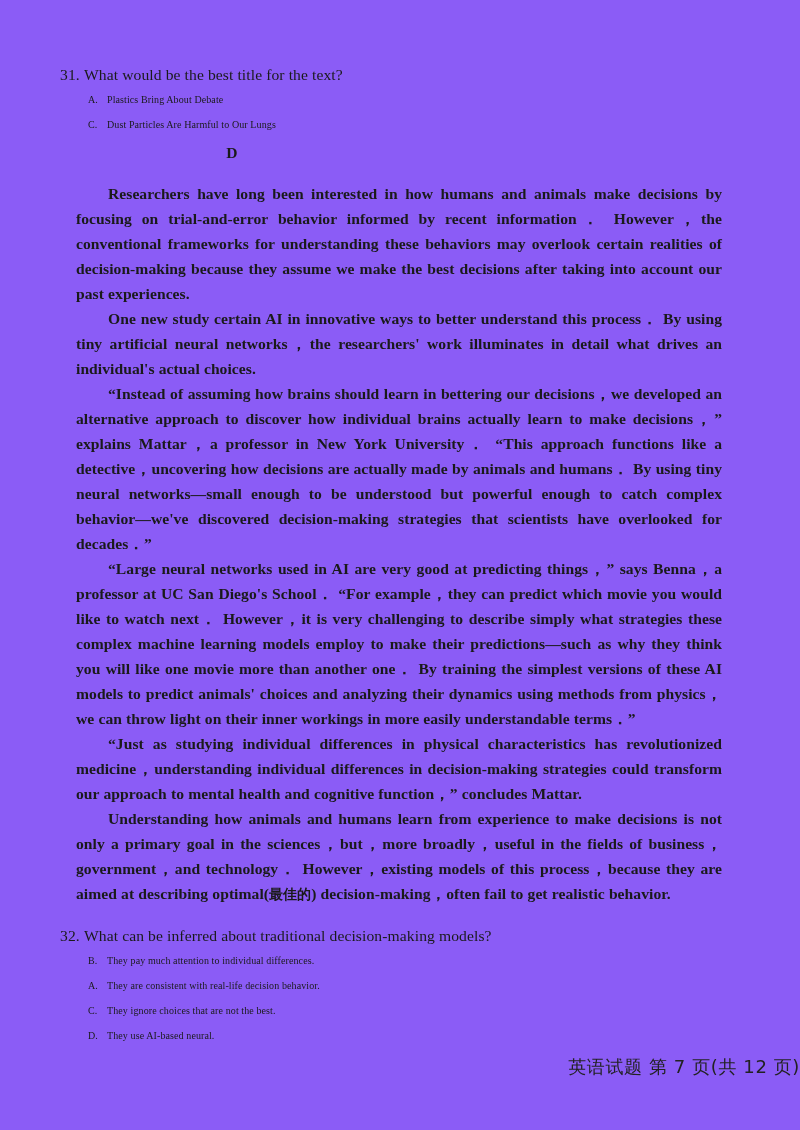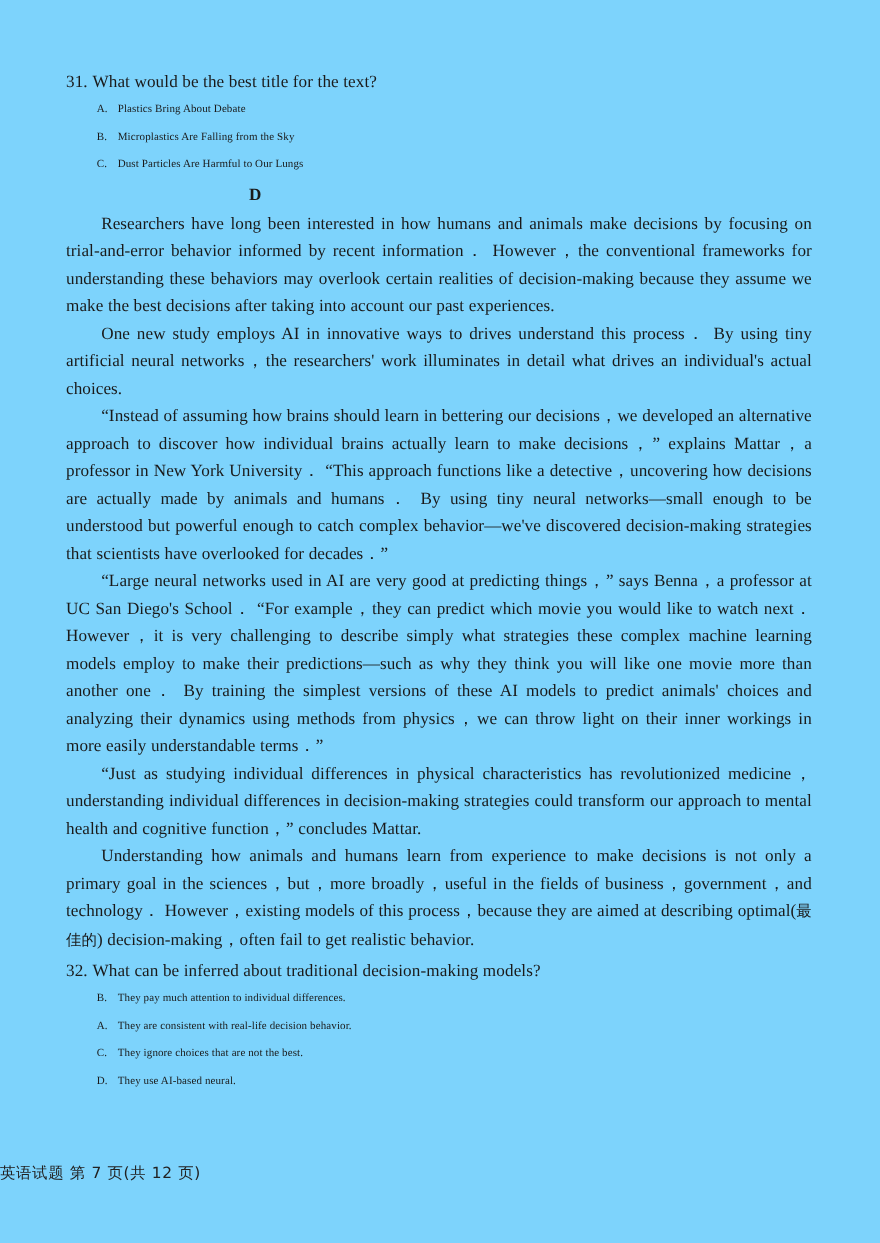--- a/index.html
+++ b/index.html
@@ -15,21 +15,21 @@
     overflow: hidden;
     font-family: "Liberation Serif", "DejaVu Serif", serif;
     color: #1a1a1a;
     -webkit-font-smoothing: antialiased;
   }
   .page {
     position: absolute;
     left: 0; top: 0;
     width: 800px;
     height: 1130px;
-    background: #7dd3fc;
+    background: #8b5cf6;
   }
   .content {
     position: absolute;
     left: 60px;
     top: 62px;
     width: 678px;
   }
 
   
   .question-stem {
@@ -66,21 +66,22 @@
     text-align: center;
     font-weight: bold;
     font-size: 15.6px;
     line-height: 25px;
     margin: 3px 0 1px 0;
     padding-right: 334px;
   }
 
   
   .passage {
-    margin: 0;
+    margin: 16px;
+    font-weight: bold;
   }
   .para {
     font-size: 15.6px;
     line-height: 25px;
     margin: 0;
     text-align: justify;
     text-align-last: left;
     text-indent: 32px;
     word-spacing: 0.2px;
     letter-spacing: 0.05px;
@@ -92,50 +93,49 @@
     font-size: 14px;
   }
   .block-q32 { margin-top: 2px; }
 
   
   .footer {
     position: absolute;
     left: 0;
     top: 1056px;
     width: 800px;
-    text-align: left;
-    font-size: 14px;
+    text-align: right;
+    font-size: 18px;
     line-height: 22px;
     font-family: "DejaVu Sans", "Liberation Sans", sans-serif;
     color: #222;
   }
   .footer .footer-inner {
     letter-spacing: 0.6px;
   }
 </style>
 </head>
 <body>
 
 <div class="page">
   <div class="content">
 
     <div>
       <p class="question-stem"><span class="qnum">31.</span><span>What would be the best title for the text?</span></p>
       <ul class="option-list">
         <li class="option-item"><span class="olabel">A.</span><span>Plastics Bring About Debate</span></li>
-        <li class="option-item"><span class="olabel">B.</span><span>Microplastics Are Falling from the Sky</span></li>
         <li class="option-item"><span class="olabel">C.</span><span>Dust Particles Are Harmful to Our Lungs</span></li>
       </ul>
     </div>
 
     <div class="section-header">D</div>
 
     <div class="passage">
       <p class="para">Researchers have long been interested in how humans and animals make decisions by focusing on trial-and-error behavior informed by recent information． However，the conventional frameworks for understanding these behaviors may overlook certain realities of decision-making because they assume we make the best decisions after taking into account our past experiences.</p>
-      <p class="para">One new study employs AI in innovative ways to drives understand this process． By using tiny artificial neural networks，the researchers' work illuminates in detail what drives an individual's actual choices.</p>
+      <p class="para">One new study certain AI in innovative ways to better understand this process． By using tiny artificial neural networks，the researchers' work illuminates in detail what drives an individual's actual choices.</p>
       <p class="para">“Instead of assuming how brains should learn in bettering our decisions，we developed an alternative approach to discover how individual brains actually learn to make decisions，” explains Mattar，a professor in New York University． “This approach functions like a detective，uncovering how decisions are actually made by animals and humans． By using tiny neural networks—small enough to be understood but powerful enough to catch complex behavior—we've discovered decision-making strategies that scientists have overlooked for decades．”</p>
       <p class="para">“Large neural networks used in AI are very good at predicting things，” says Benna，a professor at UC San Diego's School． “For example，they can predict which movie you would like to watch next． However，it is very challenging to describe simply what strategies these complex machine learning models employ to make their predictions—such as why they think you will like one movie more than another one． By training the simplest versions of these AI models to predict animals' choices and analyzing their dynamics using methods from physics，we can throw light on their inner workings in more easily understandable terms．”</p>
       <p class="para">“Just as studying individual differences in physical characteristics has revolutionized medicine，understanding individual differences in decision-making strategies could transform our approach to mental health and cognitive function，” concludes Mattar.</p>
       <p class="para">Understanding how animals and humans learn from experience to make decisions is not only a primary goal in the sciences，but，more broadly，useful in the fields of business，government，and technology． However，existing models of this process，because they are aimed at describing optimal(<span class="cjk-gloss">最佳的</span>) decision-making，often fail to get realistic behavior.</p>
     </div>
 
     <div class="block-q32">
       <p class="question-stem"><span class="qnum">32.</span><span>What can be inferred about traditional decision-making models?</span></p>
       <ul class="option-list">
         <li class="option-item"><span class="olabel">B.</span><span>They pay much attention to individual differences.</span></li>

